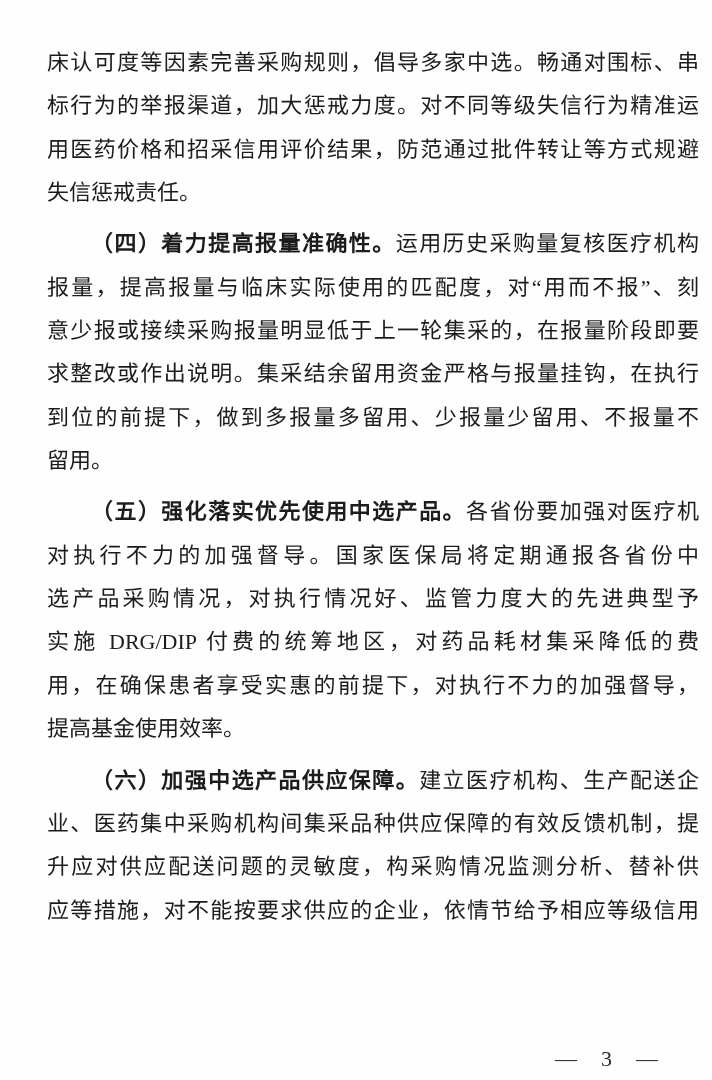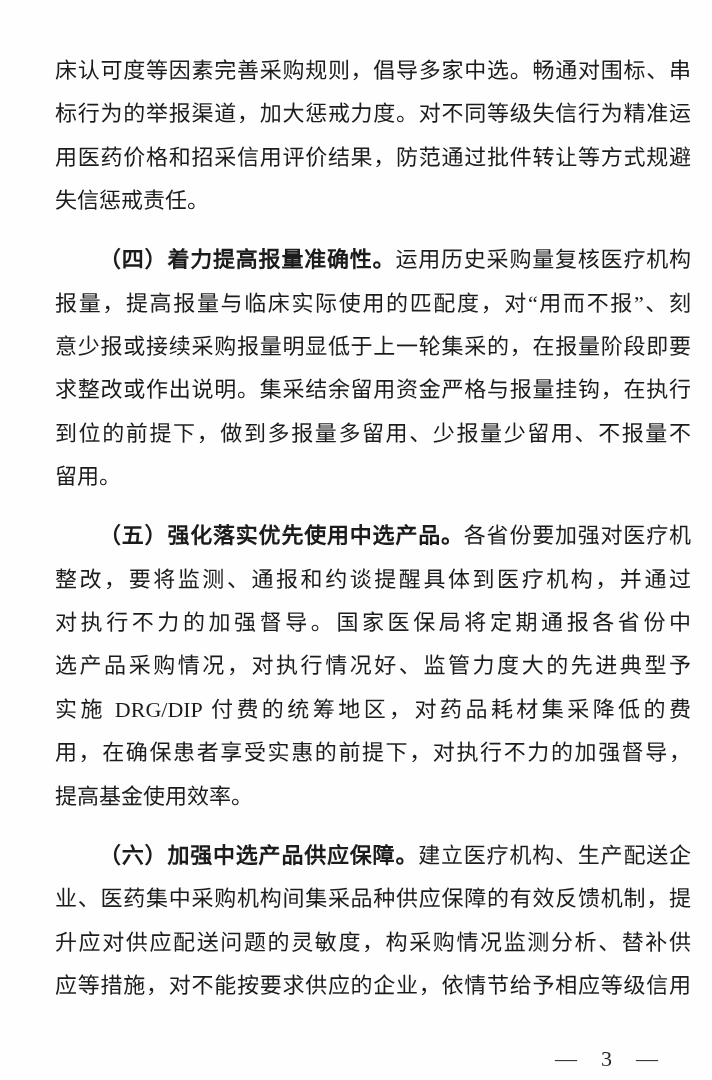--- a/index.html
+++ b/index.html
@@ -15,21 +15,21 @@
     overflow: hidden;
     font-family: "Liberation Serif", serif;
     color: #1c1c1c;
   }
   .doc-lines {
     position: absolute;
     top: 33px;
     left: 39px;
     width: 668px;
   }
-  .para { margin: 16px; padding: 0; }
+  .para { margin: 8px; padding: 0; }
   .line {
     font-size: 22px;
     height: 43.35px;
     line-height: 43.35px;
     text-align: justify;
     text-align-last: justify;
     text-justify: inter-character;
     overflow: hidden;
     white-space: normal;
   }
@@ -74,21 +74,20 @@
       <div class="line indent"><b class="lead">（四）着力提高报量准确性。</b><span>运用历史采购量复核医疗机构</span></div>
       <div class="line"><span>报量，提高报量与临床实际使用的匹配度，对“用而不报”、刻</span></div>
       <div class="line"><span>意少报或接续采购报量明显低于上一轮集采的，在报量阶段即要</span></div>
       <div class="line"><span>求整改或作出说明。集采结余留用资金严格与报量挂钩，在执行</span></div>
       <div class="line"><span>到位的前提下，做到多报量多留用、少报量少留用、不报量不</span></div>
       <div class="line lastline"><span>留用。</span></div>
     </div>
 
     <div class="para">
       <div class="line indent"><b class="lead">（五）强化落实优先使用中选产品。</b><span>各省份要加强对医疗机</span></div>
-      <div class="line"><span>整改，要将监测、通报和约谈提醒具体到医疗机构，并通过</span></div>
       <div class="line"><span>对执行不力的加强督导。国家医保局将定期通报各省份中</span></div>
       <div class="line"><span>选产品采购情况，对执行情况好、监管力度大的先进典型予</span></div>
       <div class="line"><span>实施 DRG/DIP 付费的统筹地区，对药品耗材集采降低的费</span></div>
       <div class="line"><span>用，在确保患者享受实惠的前提下，对执行不力的加强督导，</span></div>
       <div class="line lastline"><span>提高基金使用效率。</span></div>
     </div>
 
     <div class="para">
       <div class="line indent"><b class="lead">（六）加强中选产品供应保障。</b><span>建立医疗机构、生产配送企</span></div>
       <div class="line"><span>业、医药集中采购机构间集采品种供应保障的有效反馈机制，提</span></div>

